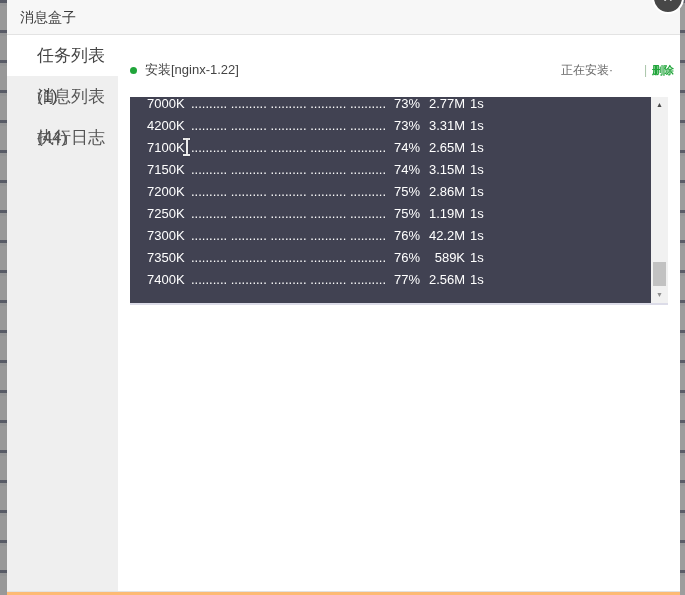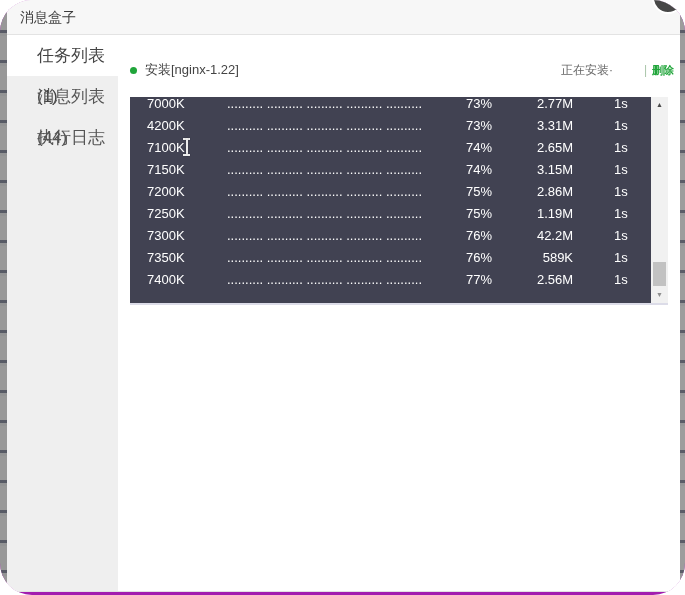--- a/index.html
+++ b/index.html
@@ -1,18 +1,18 @@
 <!DOCTYPE html>
 <html style="--green: #20a53a;"><head>
 <meta charset="utf-8">
 <style>
   * { margin:0; padding:0; box-sizing:border-box; }
   html,body { width:685px; height:595px; background:#fff; }
   body { font-family:"Liberation Sans","DejaVu Sans",sans-serif; }
-  .screen { position:relative; width:685px; height:595px; overflow:hidden; background:#a21caf;border-radius:32px; }
+  .screen { position:relative; width:685px; height:595px; overflow:hidden; background:#fdba74; }
 
   
   .edge-strip { position:absolute; top:0; height:595px; background-color:#989898;
     background-image:repeating-linear-gradient(to bottom, rgba(35,40,60,.55) 0 3px, rgba(120,125,130,.15) 3px 6px, transparent 6px 30px); }
   .edge-left  { left:0; width:7px; }
   .edge-right { right:0; width:5px; background-color:#9d9d9d; }
 
   
   .close-btn { position:absolute; left:652px; top:-18px; width:32px; height:32px;
     background:#474747; border:2px solid #fff; border-radius:50%;
@@ -36,21 +36,21 @@
   .task-spacer { flex:1; }
   .task-status { font-size:12px; color:#666; margin-right:31px; }
   .task-divider { font-size:12px; color:#a8c4a8; margin-right:5px; }
   .task-delete { font-size:11px; color:var(--green,#20a53a); font-weight:bold; cursor:pointer; }
 
   
   .console { position:absolute; left:12px; top:62px; width:538px; height:206px; background:#414252;
     display:flex; box-shadow:0 2px 0 rgba(185,185,210,.5); }
   .console-lines { flex:1; overflow:hidden; padding-left:17px; margin-top:-4px;
     font-size:13px; color:#fff; line-height:22px; white-space:nowrap; }
-  .console-line { display:flex;gap:36px; }
+  .console-line { display:flex; }
   .cl-k { width:44px; flex:none; }
   .cl-dots { margin-right:6px; flex:none; }
   .cl-pct { width:28px; text-align:right; margin-right:5px; flex:none; }
   .cl-speed { width:40px; text-align:right; margin-right:5px; flex:none; }
 
   
   .sb { width:17px; flex:none; background:#f1f1f1; display:flex; flex-direction:column; }
   .sb-btn { height:16px; flex:none; text-align:center; font-size:7px; line-height:16px; cursor:pointer; }
   .sb-btn.up { color:#4a4a4a; }
   .sb-btn.down { color:#8f8f8f; }

